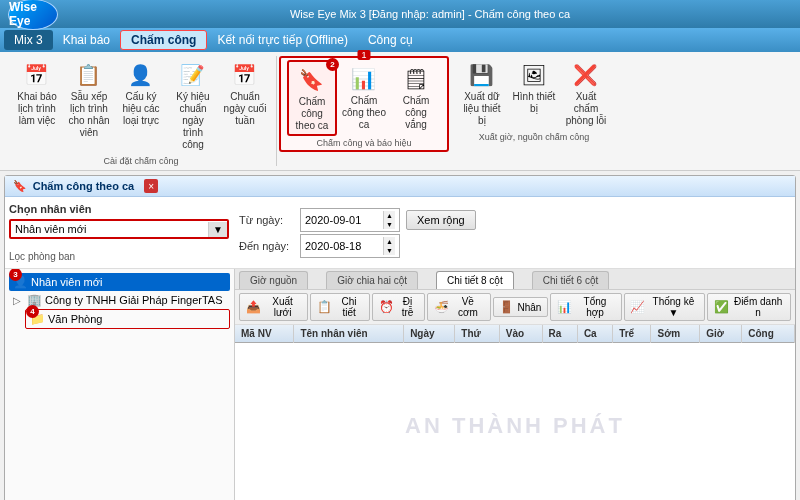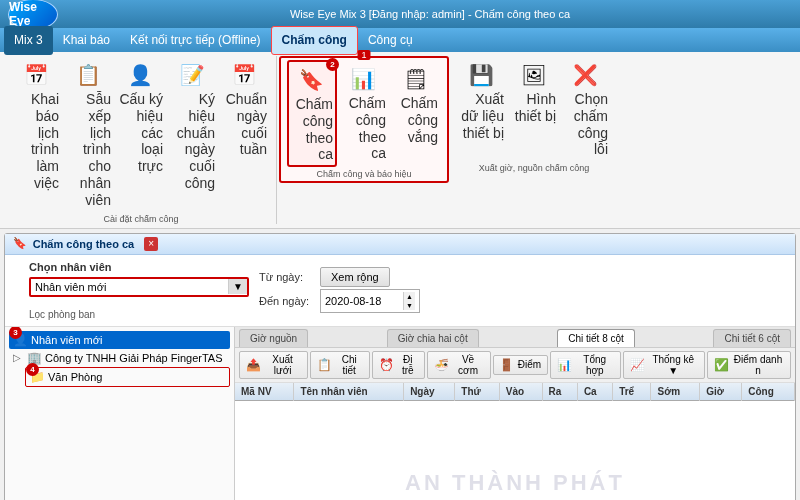--- a/index.html
+++ b/index.html
@@ -53,21 +53,21 @@
       display: flex;
       align-items: center;
       padding: 0 4px;
     }
     .menu-item {
       color: white;
       padding: 2px 10px;
       cursor: pointer;
       font-size: 12px;
       border-radius: 3px;
-      height: 29px;
+      height: 20px;
       display: flex;
       align-items: center;
     }
     .menu-item:hover, .menu-item.active {
       background: #1a5f8a;
     }
     .menu-item.highlighted {
       background: #c8e6fa;
       color: #003366;
       border: 1px solid #ff4444;
@@ -122,22 +122,22 @@
     }
     .toolbar-btn-icon {
       width: 32px;
       height: 32px;
       display: flex;
       align-items: center;
       justify-content: center;
       font-size: 20px;
     }
     .toolbar-btn-label {
-      font-size: 14px;
-      text-align: right;
+      font-size: 10px;
+      text-align: center;
       color: #333;
       line-height: 1.2;
       word-break: break-word;
     }
 
     
     .content-area {
       display: flex;
       flex-direction: column;
       background: #fff;
@@ -173,21 +173,21 @@
       cursor: pointer;
       display: flex;
       align-items: center;
       justify-content: center;
       margin-left: 4px;
     }
 
     
     .form-area {
       display: flex;
-      padding: 6px 24px;
+      padding: 6px 4px;
       gap: 10px;
       border-bottom: 1px solid #ddd;
       align-items: center;
     }
     .form-left {
       display: flex;
       flex-direction: column;
       gap: 4px;
       width: 220px;
     }
@@ -320,21 +320,20 @@
       display: flex;
       flex-direction: column;
     }
     .tabs-bar {
       display: flex;
       background: #e8e8e8;
       border-bottom: 1px solid #ccc;
       padding: 2px 4px 0 4px;
       gap: 18px;
       align-items: flex-end;
-      justify-content: space-between;
     }
     .tab {
       padding: 3px 10px;
       font-size: 10px;
       cursor: pointer;
       border: 1px solid #bbb;
       border-bottom: none;
       border-radius: 3px 3px 0 0;
       background: #d8d8d8;
       color: #444;
@@ -418,26 +417,26 @@
   <div class="title-bar-text">Wise Eye Mix 3 [Đăng nhập: admin] - Chấm công theo ca</div>
 </div>
 
 <div class="menu-bar">
   <div class="menu-item active">
     <span>Mix 3</span>
   </div>
   <div class="menu-item">
     <span>Khai báo</span>
   </div>
+  <div class="menu-item highlighted">
+    <span>Chấm công</span>
+  </div>
   <div class="menu-item">
     <span>Kết nối trực tiếp (Offline)</span>
   </div>
-  <div class="menu-item highlighted">
-    <span>Chấm công</span>
-  </div>
   <div class="menu-item">
     <span>Công cụ</span>
   </div>
 </div>
 
 <div class="toolbar">
 
   <div class="toolbar-group">
     <div class="toolbar-buttons">
       <div class="toolbar-btn">
@@ -447,21 +446,21 @@
       <div class="toolbar-btn">
         <div class="toolbar-btn-icon">📋</div>
         <div class="toolbar-btn-label">Sẫu xếp lịch trình cho nhân viên</div>
       </div>
       <div class="toolbar-btn">
         <div class="toolbar-btn-icon">👤</div>
         <div class="toolbar-btn-label">Cấu ký hiệu các loại trực</div>
       </div>
       <div class="toolbar-btn">
         <div class="toolbar-btn-icon">📝</div>
-        <div class="toolbar-btn-label">Ký hiệu chuẩn ngày cuối công</div>
+        <div class="toolbar-btn-label">Ký hiệu chuẩn ngày trình công</div>
       </div>
       <div class="toolbar-btn">
         <div class="toolbar-btn-icon">📅</div>
         <div class="toolbar-btn-label">Chuẩn ngày cuối tuần</div>
       </div>
     </div>
     <div class="toolbar-group-label">Cài đặt chấm công</div>
   </div>
 
   <div class="toolbar-group" style="border: 2px solid #cc0000; padding: 2px 6px; background: #fff8f8; border-radius: 3px; position: relative;">
@@ -489,21 +488,21 @@
       <div class="toolbar-btn">
         <div class="toolbar-btn-icon">💾</div>
         <div class="toolbar-btn-label">Xuất dữ liệu thiết bị</div>
       </div>
       <div class="toolbar-btn">
         <div class="toolbar-btn-icon">🖼</div>
         <div class="toolbar-btn-label">Hình thiết bị</div>
       </div>
       <div class="toolbar-btn">
         <div class="toolbar-btn-icon">❌</div>
-        <div class="toolbar-btn-label">Chọn chấm công lỗi</div>
+        <div class="toolbar-btn-label">Xuất chấm phòng lỗi</div>
       </div>
     </div>
     <div class="toolbar-group-label">Xuất giờ, nguồn chấm công</div>
   </div>
 </div>
 
 <div class="content-area">
 
   <div class="sub-title">
     <span>🔖</span>
@@ -517,20 +516,27 @@
       <div class="form-input-row">
         <input class="form-input" type="text" value="Nhân viên mới" style="">
         <button class="dropdown-btn">▼</button>
       </div>
       <div class="filter-label">Lọc phòng ban</div>
     </div>
 
     <div class="form-right">
       <div class="date-row">
         <span class="date-label">Từ ngày:</span>
+        <div class="date-input">
+          <span>2020-09-01</span>
+          <div class="date-spinner">
+            <span>▲</span>
+            <span>▼</span>
+          </div>
+        </div>
         <button class="view-btn">Xem rộng</button>
       </div>
       <div class="date-row">
         <span class="date-label">Đến ngày:</span>
         <div class="date-input">
           <span>2020-08-18</span>
           <div class="date-spinner">
             <span>▲</span>
             <span>▼</span>
           </div>
@@ -591,21 +597,21 @@
         <button class="action-btn">
           <span class="action-btn-icon">⏰</span>
           <span>Đi trễ</span>
         </button>
         <button class="action-btn">
           <span class="action-btn-icon">🍜</span>
           <span>Về cơm</span>
         </button>
         <button class="action-btn">
           <span class="action-btn-icon">🚪</span>
-          <span>Điểm</span>
+          <span>Nhân</span>
         </button>
         <button class="action-btn">
           <span class="action-btn-icon">📊</span>
           <span>Tổng hợp</span>
         </button>
         <button class="action-btn">
           <span class="action-btn-icon">📈</span>
           <span>Thống kê ▼</span>
         </button>
         <button class="action-btn">

